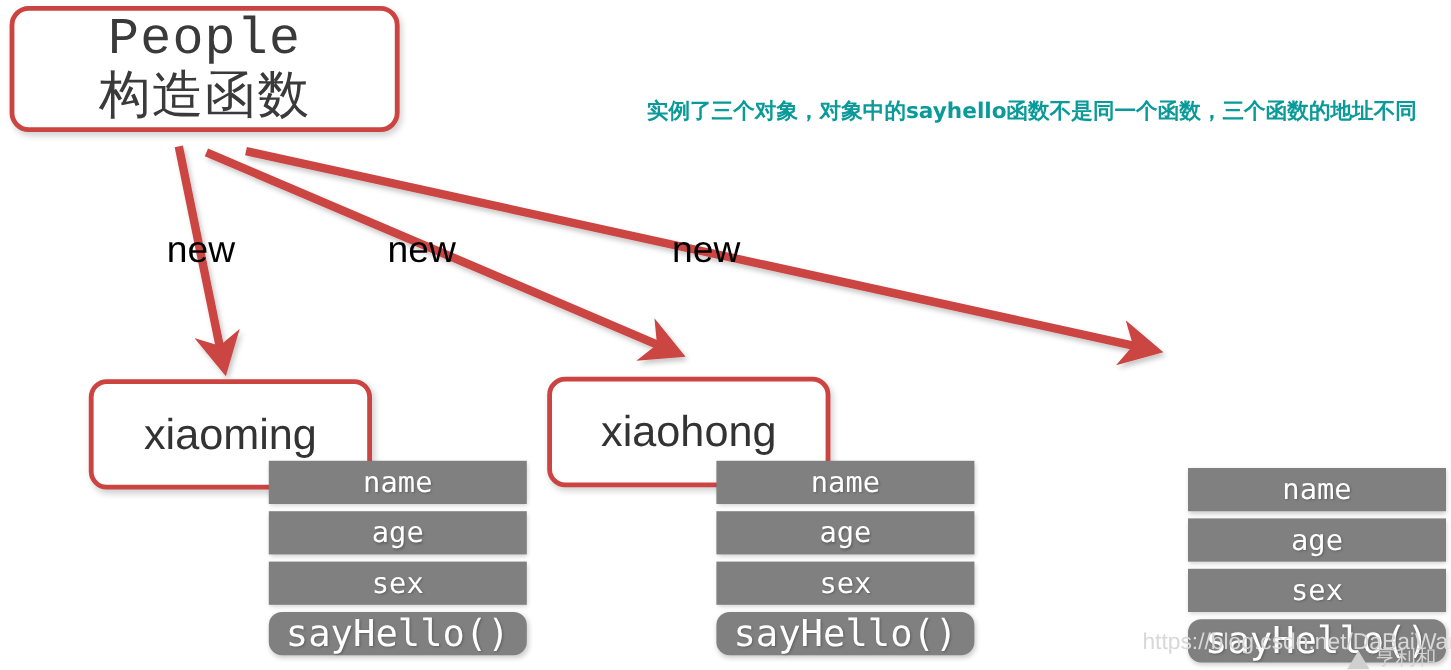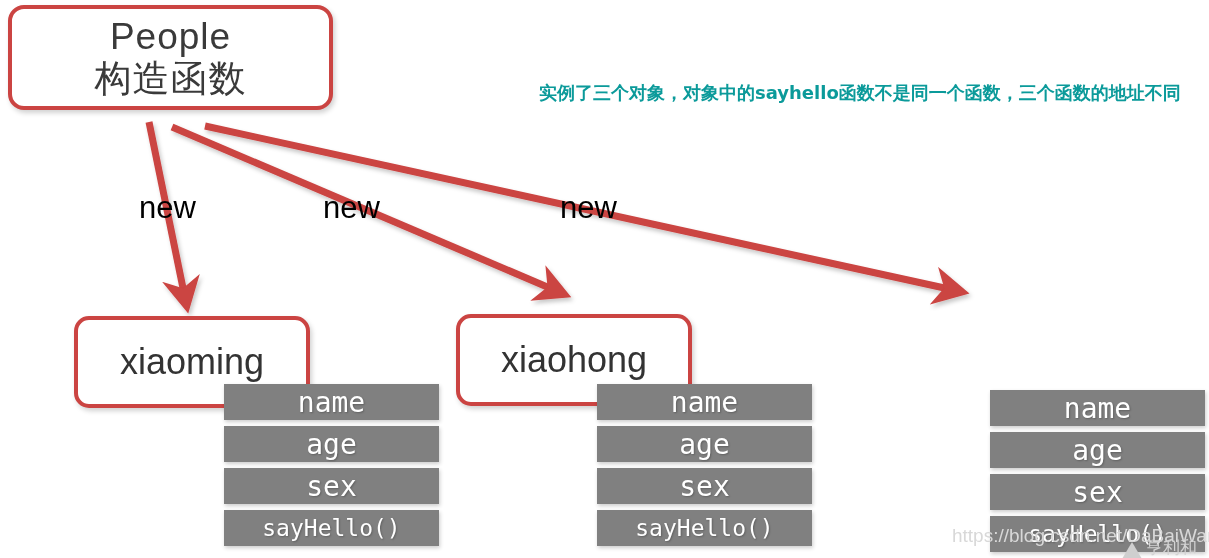--- a/index.html
+++ b/index.html
@@ -37,22 +37,22 @@
   }
 
   #people-box {
     left: 8px;
     top: 5px;
     width: 325px;
     height: 105px;
     border-radius: 16px;
   }
   #people-box .line {
-    font-family: Liberation Sans, sans-serif;
-    font-size: 37px;
+    font-family: Liberation Mono, monospace;
+    font-size: 43px;
     letter-spacing: 1px;
   }
 
   .obj-box {
     width: 236px;
     height: 92px;
     border-radius: 15px;
   }
   .obj-box .line {
     font-family: "Liberation Sans", sans-serif;
@@ -70,31 +70,32 @@
     position: absolute;
     width: 215px;
     z-index: 8;
   }
   .prop-row {
     box-sizing: border-box;
     height: 36px;
     background: #808080;
     color: #ffffff;
     font-family: "DejaVu Sans Mono", "Liberation Mono", monospace;
-    font-size: 28px;
+    font-size: 24px;
     display: flex;
     align-items: center;
     justify-content: center;
     margin-bottom: 6px;
     text-shadow: 1px 1px 2px rgba(0,0,0,0.25);
     box-shadow: 1px 2px 4px rgba(0,0,0,0.20);
     letter-spacing: 0px;
   }
   .prop-row.wide {
-    font-size: 23px;
+    font-size: 31px;
+    border-radius: 11px;
   }
 
   #props-xiaoming { left: 224px; top: 384px; }
   #props-xiaohong { left: 597px; top: 384px; }
   #props-xiaogang { left: 990px; top: 390px; }
 
   
   #arrow-layer {
     position: absolute;
     left: 0; top: 0;

